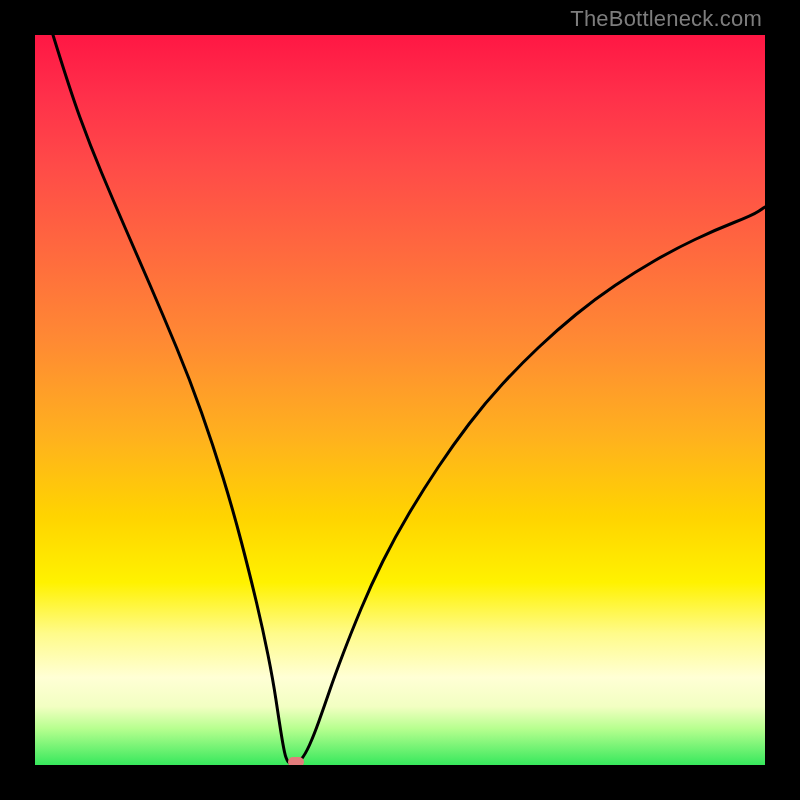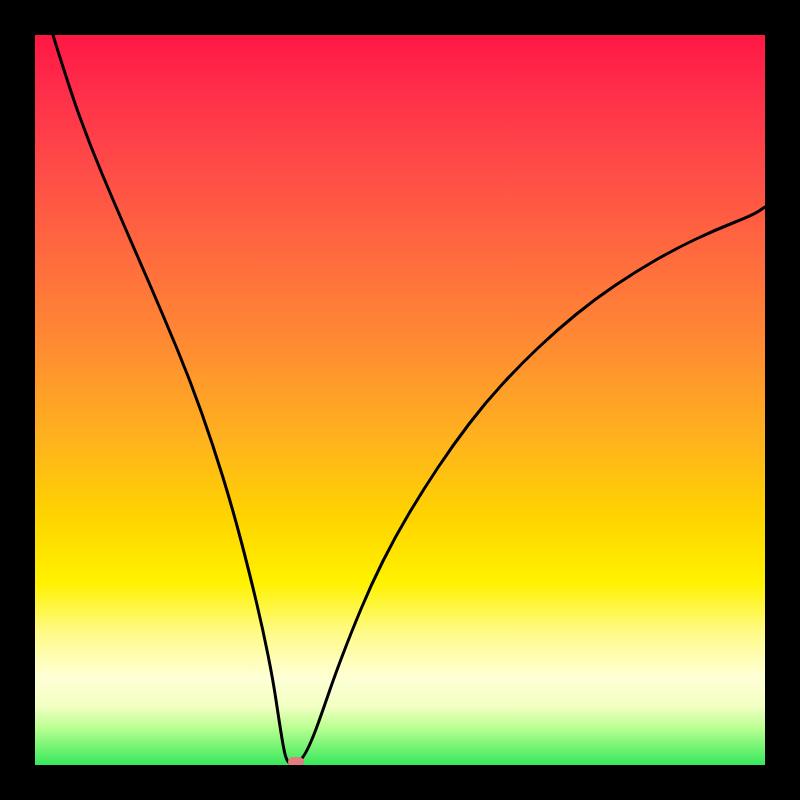--- a/index.html
+++ b/index.html
@@ -66,20 +66,21 @@
     height: 10px;
     border-radius: 5px;
     background: #e37c7c;
     transform: translate(-50%, -50%);
   }
 </style>
 </head>
 <body>
 
 <div class="chart-outer">
+  <div class="watermark">TheBottleneck.com</div>
 
   <div class="plot-area">
     <div class="gradient-bg"></div>
 
     <svg class="curve" viewBox="0 0 730 730" preserveAspectRatio="none">
       <path id="curve-path" d="M 18 0 Q 35 55 45 82.5 Q 55 110 66.5 137.5 Q 78 165 90 192.5 Q 102 220 115 250 Q 128 280 141.5 312.5 Q 155 345 166.5 377.5 Q 178 410 188 442.5 Q 198 475 206.5 507.5 Q 215 540 221.5 567.5 Q 228 595 233 620 Q 238 645 241 665 Q 244 685 246 697.5 Q 248 710 249.5 717 Q 251 724 253 726.5 Q 255 729 258.5 729 Q 262 729 266 724.5 Q 270 720 274.5 710 Q 279 700 284 686 Q 289 672 294.5 656 Q 300 640 308 619 Q 316 598 326 574 Q 336 550 348 526 Q 360 502 374 478.5 Q 388 455 403 432.5 Q 418 410 434 389 Q 450 368 467.5 349 Q 485 330 503.5 312.5 Q 522 295 541 279.5 Q 560 264 580 250.5 Q 600 237 620 225.5 Q 640 214 660 204.5 Q 680 195 699 187.5 Q 718 180 724 176 T 730 172" fill="none" stroke="#000000" stroke-width="3" stroke-linejoin="round" stroke-linecap="round"></path>
     </svg>
 
     <div id="marker" class="marker" style="left: 261px; top: 727px; background: rgb(227, 124, 124);"></div>
   </div>

